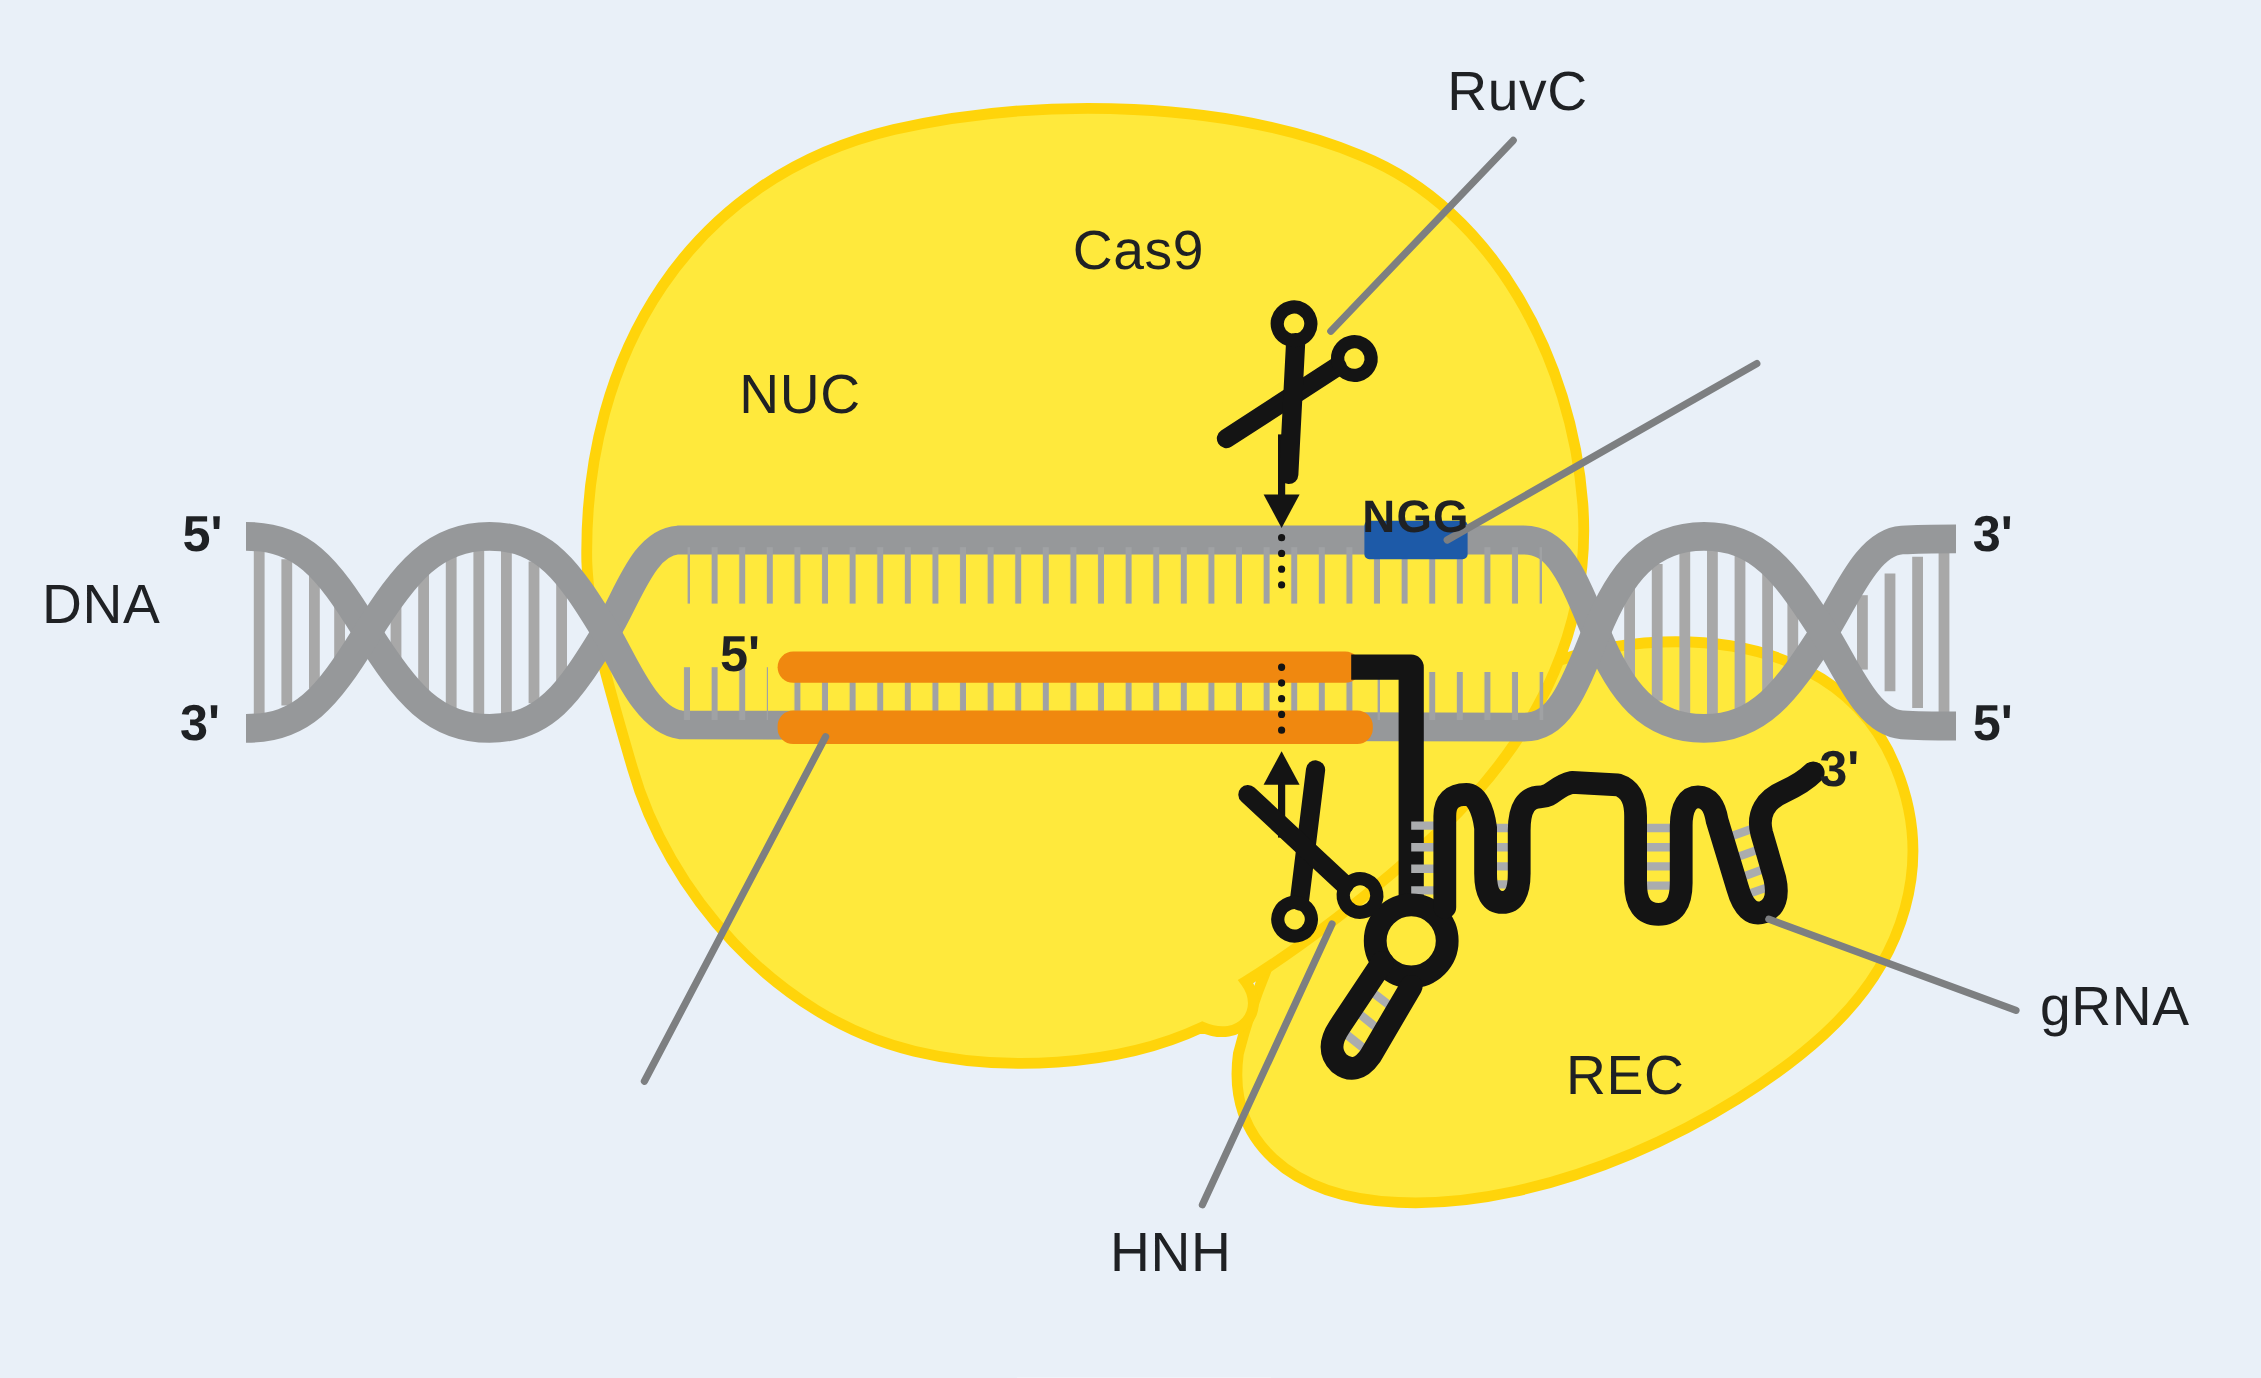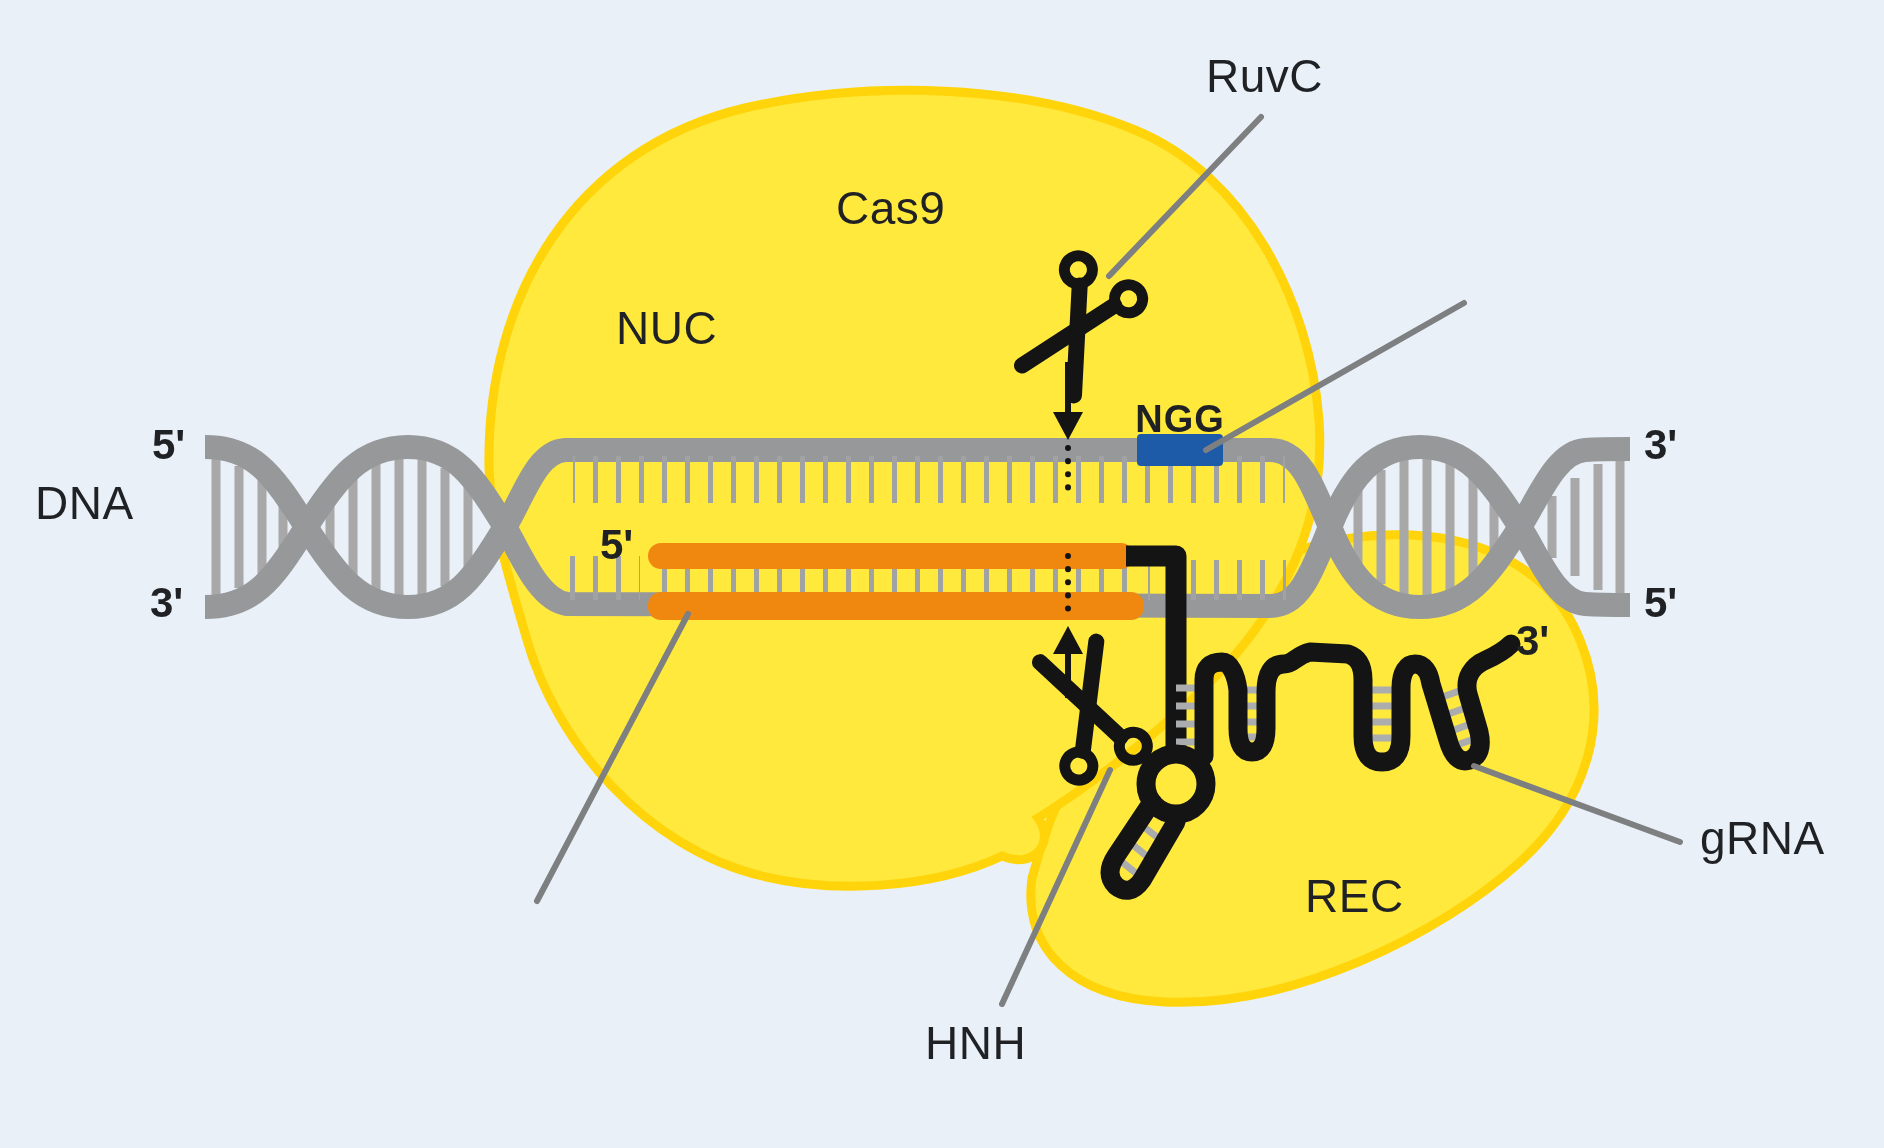--- a/index.html
+++ b/index.html
@@ -193,27 +193,27 @@
     <g stroke="#7d7f81" stroke-width="6" stroke-linecap="round">
       <line x1="1109" y1="276" x2="1261" y2="117"></line>
       <line x1="1206" y1="450" x2="1464" y2="303"></line>
       <line x1="1474" y1="766" x2="1680" y2="842"></line>
       <line x1="1110" y1="770" x2="1002" y2="1004"></line>
       <line x1="688" y1="614" x2="537" y2="901"></line>
     </g>
   </svg>
 
   <div class="lbl" style="left:1206px;top:53px;">RuvC</div>
-  <div class="lbl" style="left:836px;top:185px;">Cas9</div>
+  <div class="lbl" style="left:894px;top:185px;">Cas9</div>
   <div class="lbl" style="left:616px;top:305px;">NUC</div>
   <div class="lbl" style="left:1265px;top:873px;margin-left:40px;">REC</div>
   <div class="lbl" style="left:35px;top:480px;">DNA</div>
   <div class="lbl" style="left:925px;top:1020px;">HNH</div>
   <div class="lbl" style="left:1700px;top:815px;">gRNA</div>
-  <div class="lbl lbl-ngg" style="left:1132px;top:400px;">NGG</div>
+  <div class="lbl lbl-ngg" style="left:1132px;top:412px;">NGG</div>
 
   <div class="lbl lbl-b" style="left:152px;top:424px;">5'</div>
   <div class="lbl lbl-b" style="left:150px;top:582px;">3'</div>
   <div class="lbl lbl-b" style="left:1644px;top:424px;">3'</div>
   <div class="lbl lbl-b" style="left:1644px;top:582px;">5'</div>
   <div class="lbl lbl-b" style="left:600px;top:524px;">5'</div>
   <div class="lbl lbl-b" style="left:1516px;top:620px;">3'</div>
 
 </div>
 

